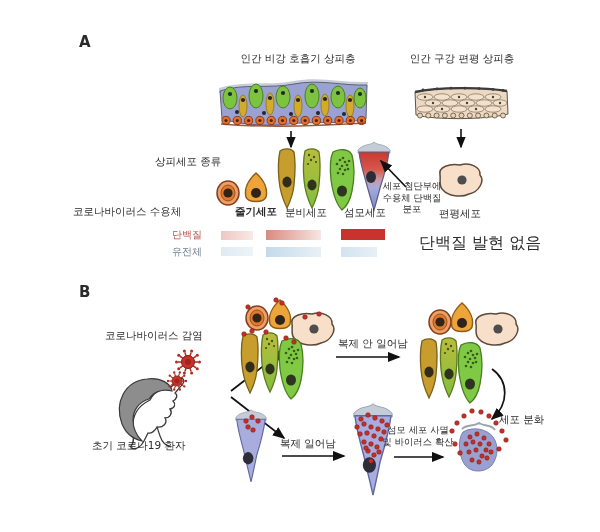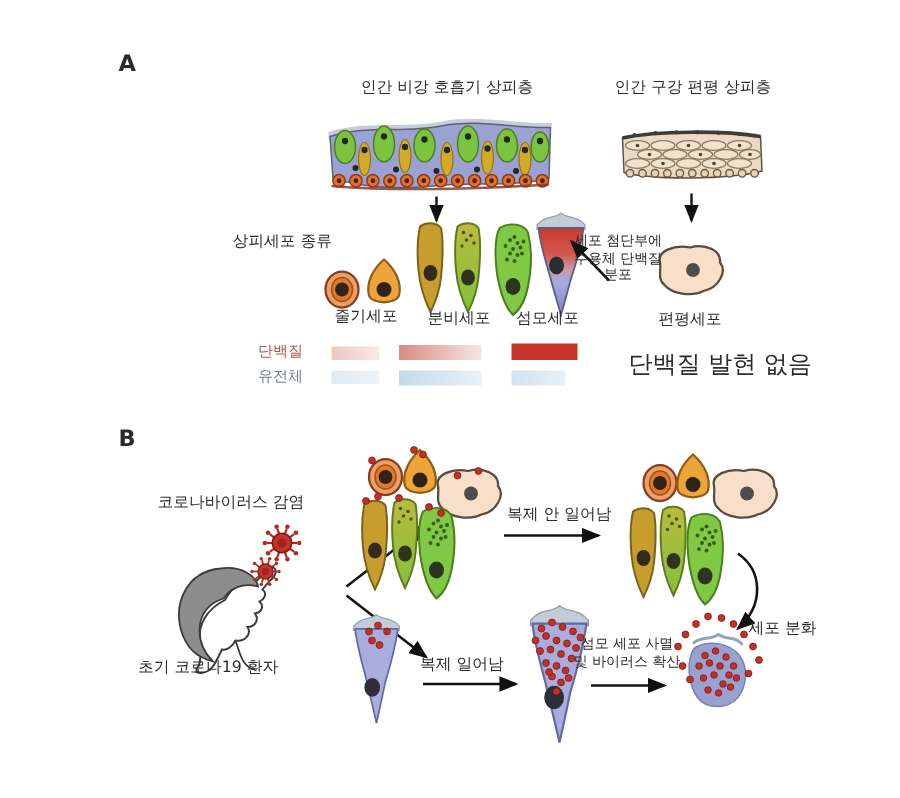--- a/index.html
+++ b/index.html
@@ -408,31 +408,32 @@
           <circle cx="499" cy="449" r="2.3"></circle>
     </g>
   </g>
 </svg>
 
 <div class="t panel-letter" style="left:79px;top:36px;">A</div>
 <div class="t ctr" style="left:398px;top:52px;width:128px;">인간 구강 편평 상피층</div>
 <div class="t ctr" style="left:224px;top:52px;width:148px;">인간 비강 호흡기 상피층</div>
 <div class="t" style="left:155px;top:155px;">상피세포 종류</div>
 
-<div class="t ctr small" style="left:378px;top:155px;width:68px;">
+<div class="t ctr small" style="left:378px;top:180px;width:68px;">
   <div>세포 첨단부에</div>
   <div>수용체 단백질</div>
   <div>분포</div>
 </div>
 
-<div class="t ctr" style="left:212px;top:205px;width:64px;">줄기세포</div>
+<div class="t ctr" style="left:224px;top:205px;width:64px;font-weight:bold;">줄기세포</div>
 <div class="t ctr" style="left:274px;top:206px;width:64px;">분비세포</div>
 <div class="t ctr" style="left:333px;top:206px;width:64px;">섬모세포</div>
 <div class="t ctr" style="left:424px;top:207px;width:72px;">편평세포</div>
 
+<div class="t" style="left:73px;top:205px;">코로나바이러스 수용체</div>
 <div class="t red" style="left:172px;top:229px;">단백질</div>
 <div class="t blue" style="left:172px;top:246px;">유전체</div>
 
 <div class="bar p1"></div>
 <div class="bar p2"></div>
 <div class="bar p3"></div>
 <div class="bar g1"></div>
 <div class="bar g2"></div>
 <div class="bar g3"></div>
 

